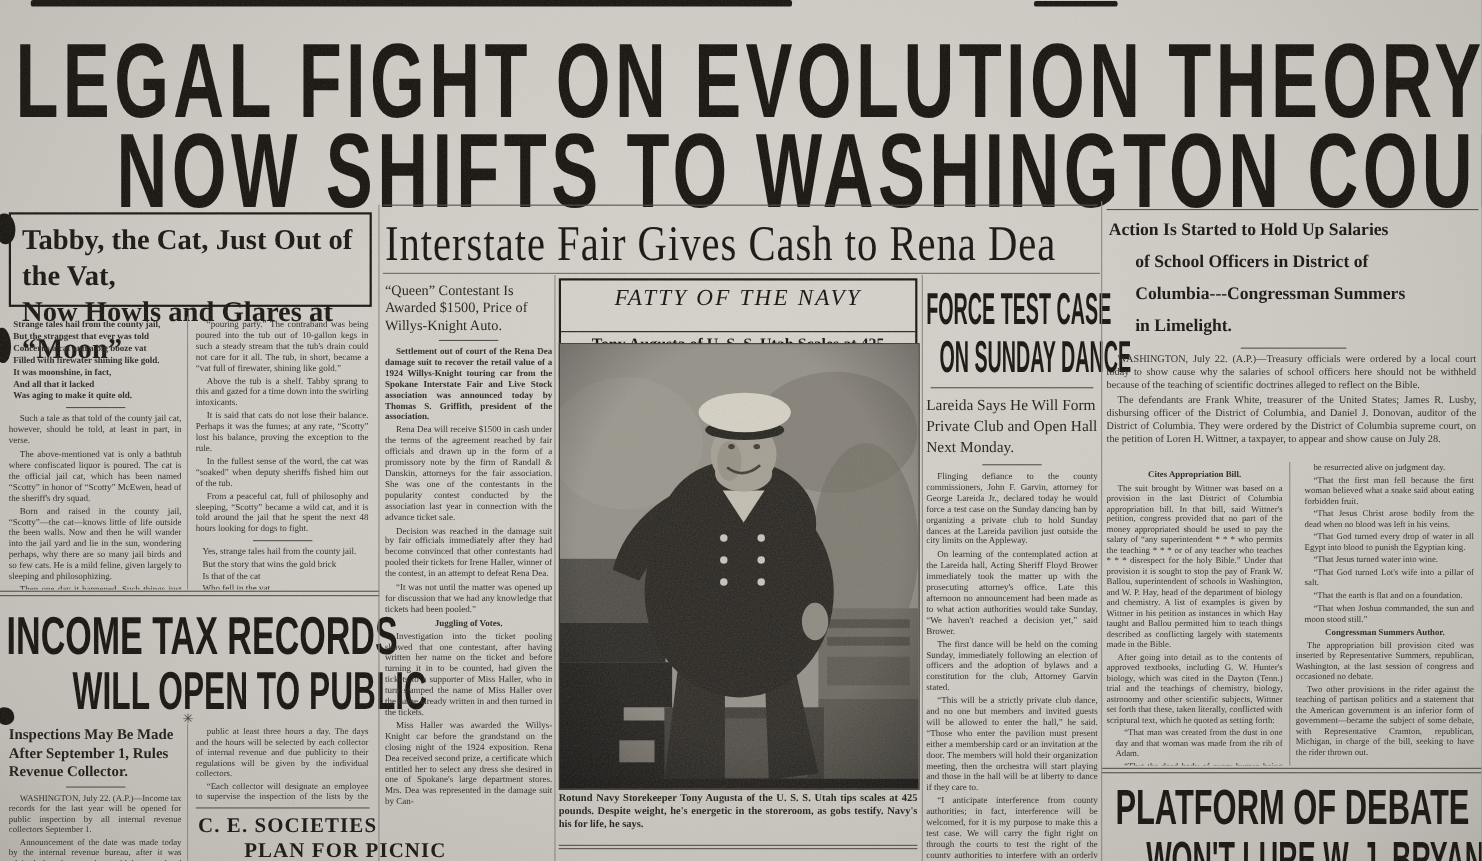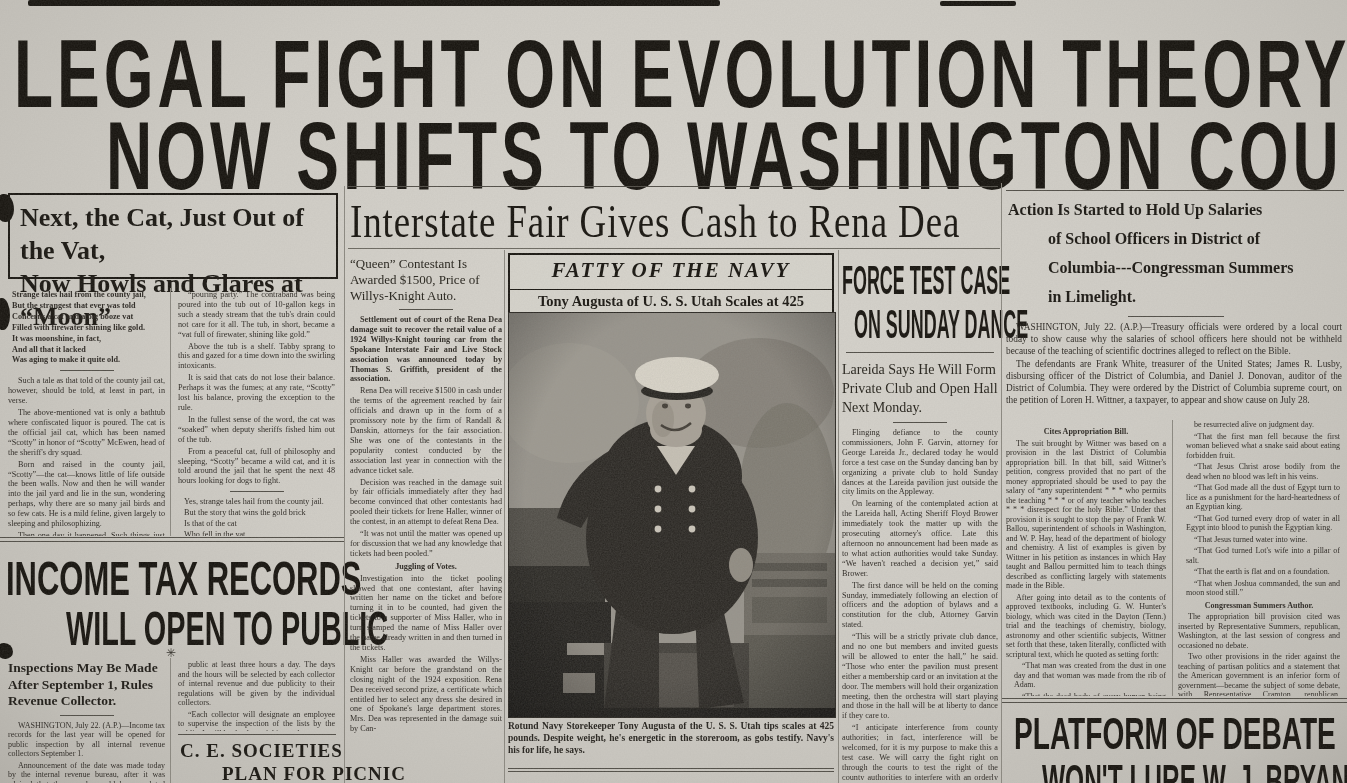--- a/index.html
+++ b/index.html
@@ -16,43 +16,43 @@
   .gline{position:absolute;}
   .gline > span{display:inline-block;white-space:nowrap;transform-origin:0 0;
     font-family:"Liberation Sans", sans-serif;font-weight:bold;color:#14110c;}
   
   .boxhead{position:absolute;border:2px solid #17140f;padding:6px 10px 4px;
     font-weight:bold;font-size:26px;line-height:33px;color:#17140f;}
   .interstate-head > span{font-family:"Liberation Serif",serif;font-weight:normal;
     font-size:42px;transform:scale(0.88,1.08);letter-spacing:1px;}
   .salaries-head{position:absolute;font-weight:bold;font-size:16px;line-height:29px;color:#17140f;}
   .salaries-head span{display:block;}
-  .salaries-head span:nth-child(n+2){margin-left:40px;}
+  .salaries-head span:nth-child(n+2){margin-left:24px;}
   .ce-head{position:absolute;font-weight:bold;font-size:19px;line-height:23px;letter-spacing:1px;color:#17140f;}
   .ce-head span{display:block;}
   .ce-head span:nth-child(2){margin-left:42px;}
   
   .deck{font-weight:bold;font-size:13.5px;line-height:16.5px;color:#1c1914;}
   .deck-light{font-size:13px;line-height:16px;color:#232019;}
   .mini-rule{width:54px;height:1px;background:#4f4c45;margin:5px auto 5px;}
   
   .col{position:absolute;overflow:hidden;text-align:justify;color:#2b2722;}
   .col p{margin:0 0 2px;text-indent:10px;}
   .dense{font-size:8.2px;line-height:9.9px;}
   .dense2{font-size:8px;line-height:9.5px;}
   .intro{font-size:9.3px;line-height:11.8px;}
   .poem p{font-weight:bold;text-indent:-12px;padding-left:16px;margin:0 0 1px;}
   .cpoem p{text-indent:-12px;padding-left:18px;margin:0 0 1px;}
   .crosshead{font-weight:bold;text-align:center;text-indent:0 !important;margin:3px 0 2px !important;}
   .quotes p{margin-left:8px;text-indent:8px;}
   .lead{font-weight:bold;}
   
   .photo-headbox{position:absolute;border:2px solid #17140f;background:rgba(215,212,204,0.45);text-align:center;}
-  .photo-headbox .t1{font-weight:bold;font-style:italic;font-size:21px;letter-spacing:2px;
-     padding:3px 4px 6px;border-bottom:1.5px solid #17140f;color:#14110c;}
+  .photo-headbox .t1{font-weight:normal;font-style:italic;font-size:21px;letter-spacing:2px;
+     padding:3px 4px 18px;border-bottom:1.5px solid #17140f;color:#14110c;}
   .photo-headbox .t2{font-weight:bold;font-size:14.5px;padding:3px 6px;color:#17140f;}
   .photo-frame{position:absolute;border:1px solid #2a2722;background:#8d8981;}
   .caption{position:absolute;font-weight:bold;font-size:9.5px;line-height:11.8px;text-align:justify;color:#23201b;}
   .grain{position:absolute;left:0;top:0;pointer-events:none;opacity:.16;}
 </style>
 </head>
 <body>
 
 <div id="page">
 
@@ -63,21 +63,21 @@
   <div class="blob" style="left:-3px;top:643px;width:16px;height:16px;"></div>
 
   <div class="gline" style="left:14px;top:18px;">
     <span style="font-size:64px;letter-spacing:4px;transform:scale(1,1.5);">LEGAL FIGHT ON EVOLUTION THEORY</span>
   </div>
   <div class="gline" style="left:106px;top:100px;">
     <span style="font-size:64px;letter-spacing:4px;transform:scale(1,1.5);">NOW SHIFTS TO WASHINGTON COURTS</span>
   </div>
 
   <div class="boxhead" style="left:8px;top:193px;width:306px;height:72px;">
-    <span>Next, the Cat, Just Out of the Vat,</span><br>
+    <span>Tabby, the Cat, Just Out of the Vat,</span><br>
     <span>Now Howls and Glares at “Moon”</span>
   </div>
 
   <div class="col dense" style="left:8px;top:290px;width:157px;height:246px;">
     <div class="poem">
         <p>Strange tales hail from the county jail,</p>
         <p>But the strangest that ever was told</p>
         <p>Concerns a cat and a big booze vat</p>
         <p>Filled with firewater shining like gold.</p>
         <p>It was moonshine, in fact,</p>
@@ -283,21 +283,20 @@
         <p>“That man was created from the dust in one day and that woman was made from the rib of Adam.</p>
         <p>“That the dead body of every human being that ever lived will</p>
       </div>
   </div>
 
   <div class="col dense2" style="left:1178px;top:420px;width:162px;height:276px;">
     <div class="quotes">
         <p>be resurrected alive on judgment day.</p>
         <p>“That the first man fell because the first woman believed what a snake said about eating forbidden fruit.</p>
         <p>“That Jesus Christ arose bodily from the dead when no blood was left in his veins.</p>
-        <p>“That God made all the dust of Egypt turn to lice as a punishment for the hard-heartedness of an Egyptian king.</p>
         <p>“That God turned every drop of water in all Egypt into blood to punish the Egyptian king.</p>
         <p>“That Jesus turned water into wine.</p>
         <p>“That God turned Lot's wife into a pillar of salt.</p>
         <p>“That the earth is flat and on a foundation.</p>
         <p>“That when Joshua commanded, the sun and moon stood still.”</p>
       </div>
     <p class="crosshead">Congressman Summers Author.</p>
     <div>
         <p>The appropriation bill provision cited was inserted by Representative Summers, republican, Washington, at the last session of congress and occasioned no debate.</p>
         <p>Two other provisions in the rider against the teaching of partisan politics and a statement that the American government is an inferior form of government—became the subject of some debate, with Representative Cramton, republican, Michigan, in charge of the bill, seeking to have the rider thrown out.</p>

